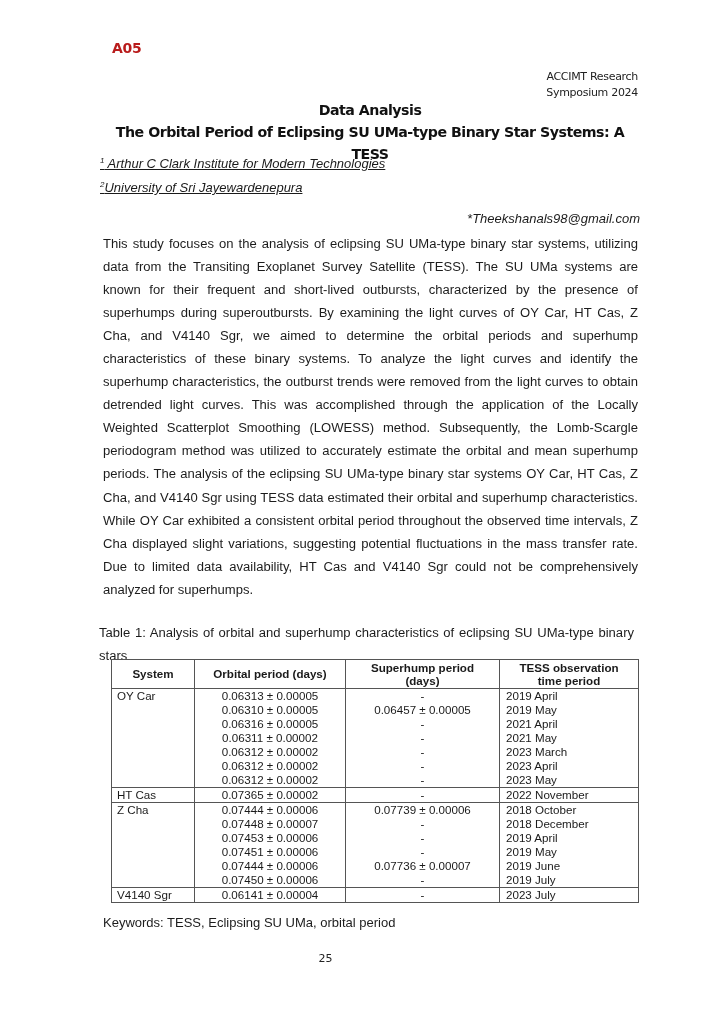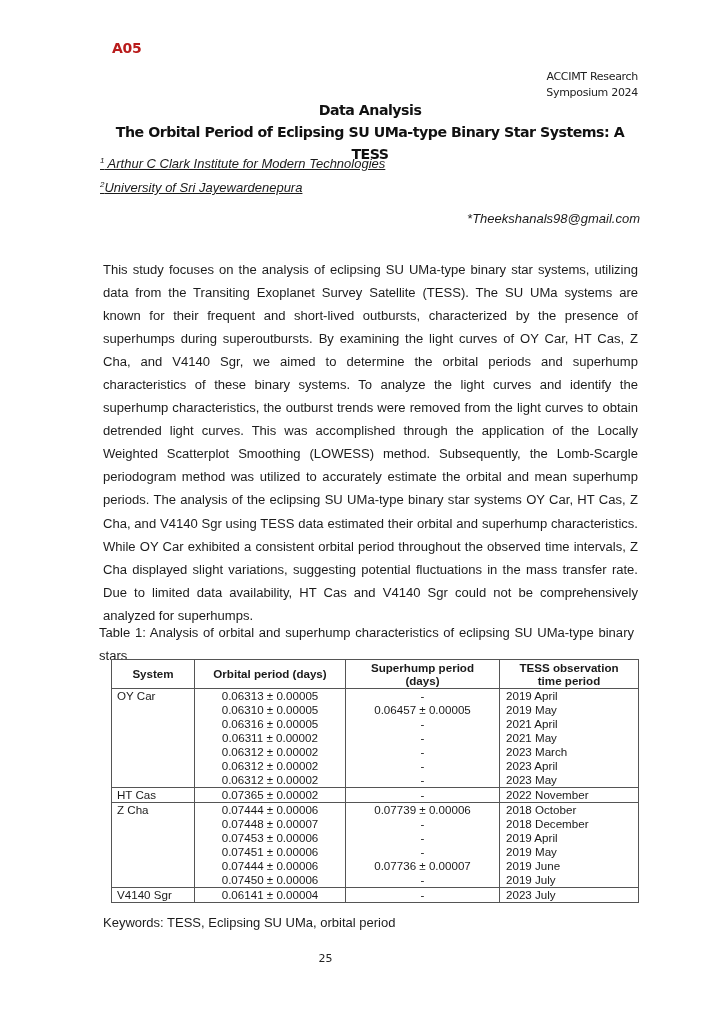--- a/index.html
+++ b/index.html
@@ -12,21 +12,21 @@
     .title { position: absolute; left: 100px; width: 540px; top: 99px; text-align: center; font-family: "DejaVu Sans", sans-serif; font-weight: bold; font-size: 14.2px; line-height: 22px; letter-spacing: -0.5px; color: #111; }
 
     .authors { position: absolute; left: 100px; width: 540px; top: 142px; text-align: center; font-size: 13px; line-height: 16px; }
     .affil { position: absolute; left: 100px; width: 540px; text-align: left; font-size: 13px; font-style: italic; line-height: 16px; text-decoration: underline; }
     .affil1 { top: 156px; }
     .affil2 { top: 180px; }
     .email { position: absolute; left: 100px; width: 540px; top: 211px; text-align: right; font-size: 13px; font-style: italic; line-height: 16px; }
     sup { font-size: 8px; vertical-align: 5px; line-height: 0; font-style: normal; }
     .affil sup { font-style: italic; }
 
-    .abstract { position: absolute; left: 103px; width: 535px; top: 258px; font-size: 13.05px; line-height: 23.05px; text-align: justify; margin: 0; color: #1c1c1c; }
+    .abstract { position: absolute; left: 103px; width: 535px; top: 232px; font-size: 13.05px; line-height: 23.05px; text-align: justify; margin: 0; color: #1c1c1c; }
     .caption { position: absolute; left: 87px; width: 535px; top: 609px; font-size: 13.05px; line-height: 23px; text-align: justify; margin: 12px; color: #1c1c1c; }
 
     table.results { position: absolute; left: 111px; top: 659px; width: 528px; border-collapse: collapse; font-size: 11.6px; color: #1a1a1a; }
     table.results th, table.results td { border-left: 1px solid #555; border-right: 1px solid #555; padding: 0; vertical-align: top; }
     table.results thead th { border-top: 1px solid #555; border-bottom: 1px solid #555; font-weight: bold; text-align: center; line-height: 13.5px; height: 28px; vertical-align: middle; }
     table.results tbody tr.group td { border-bottom: 1px solid #555; }
     .col-sys { width: 83px; }
     .col-orb { width: 151px; }
     .col-sh { width: 154px; }
     .col-obs { width: 139px; }

